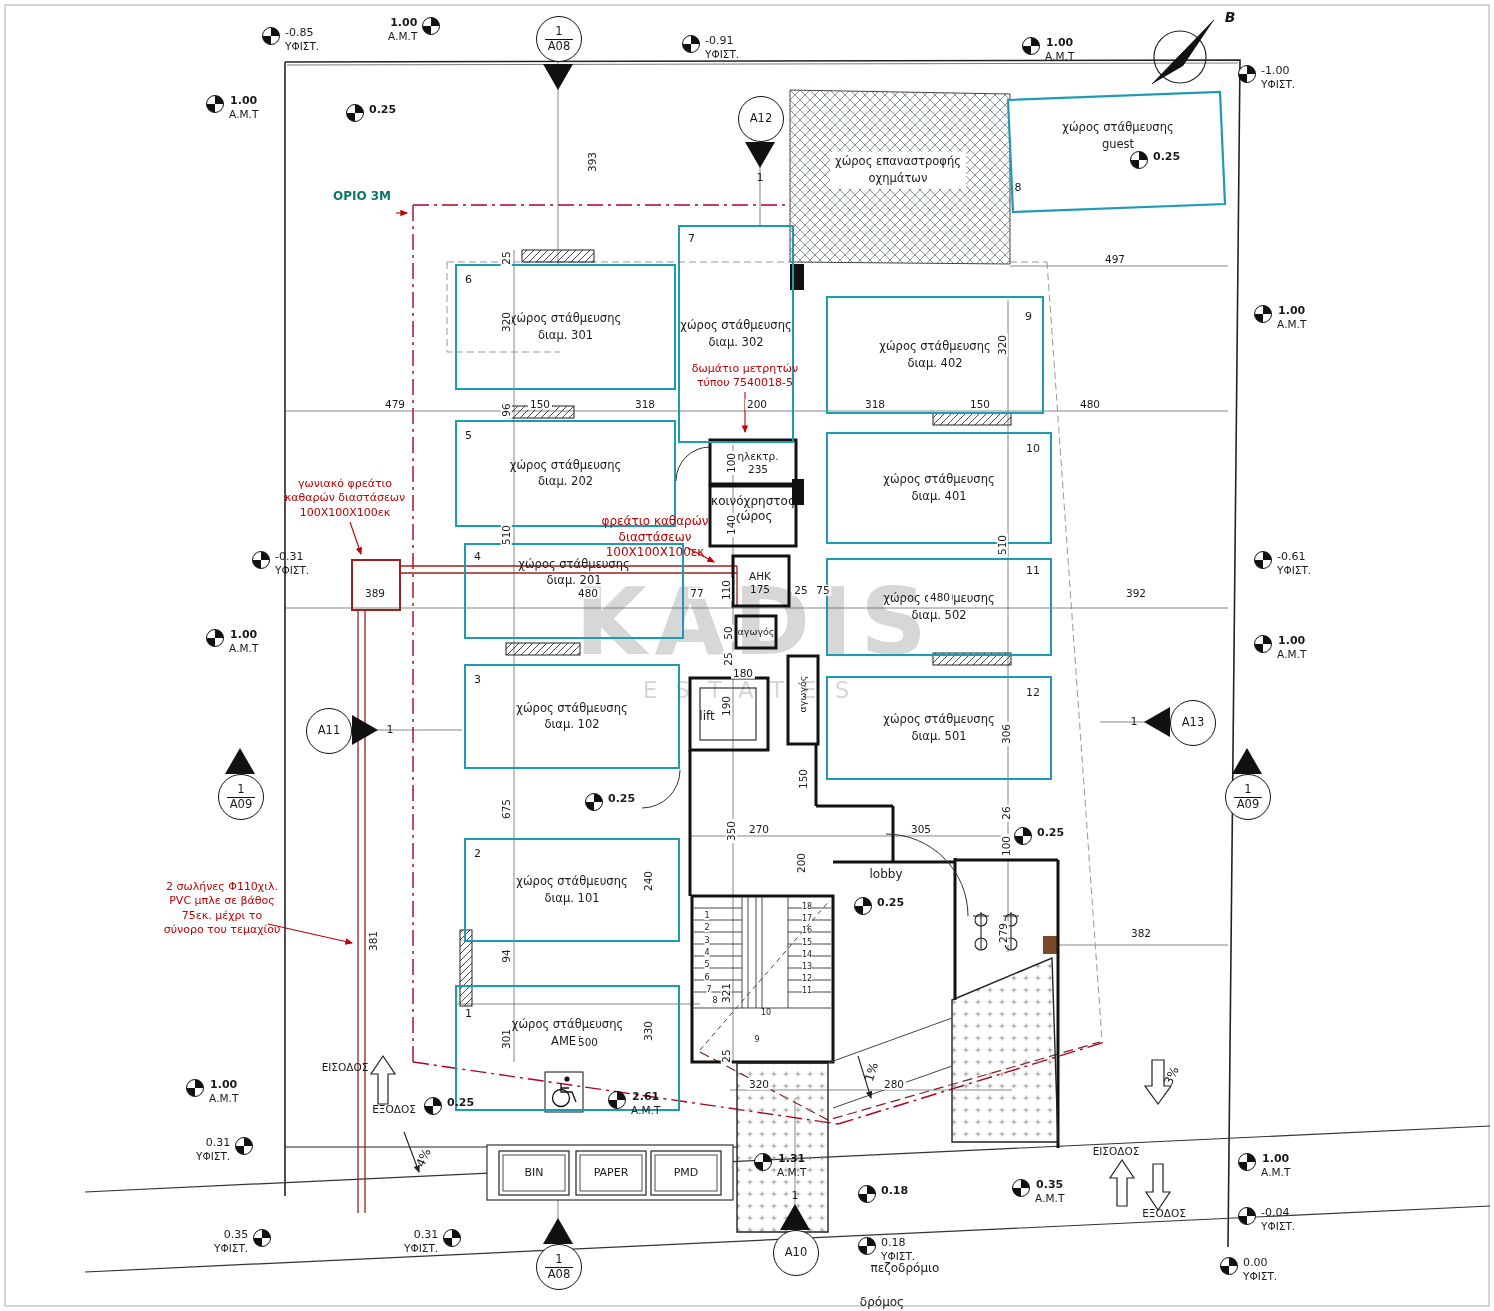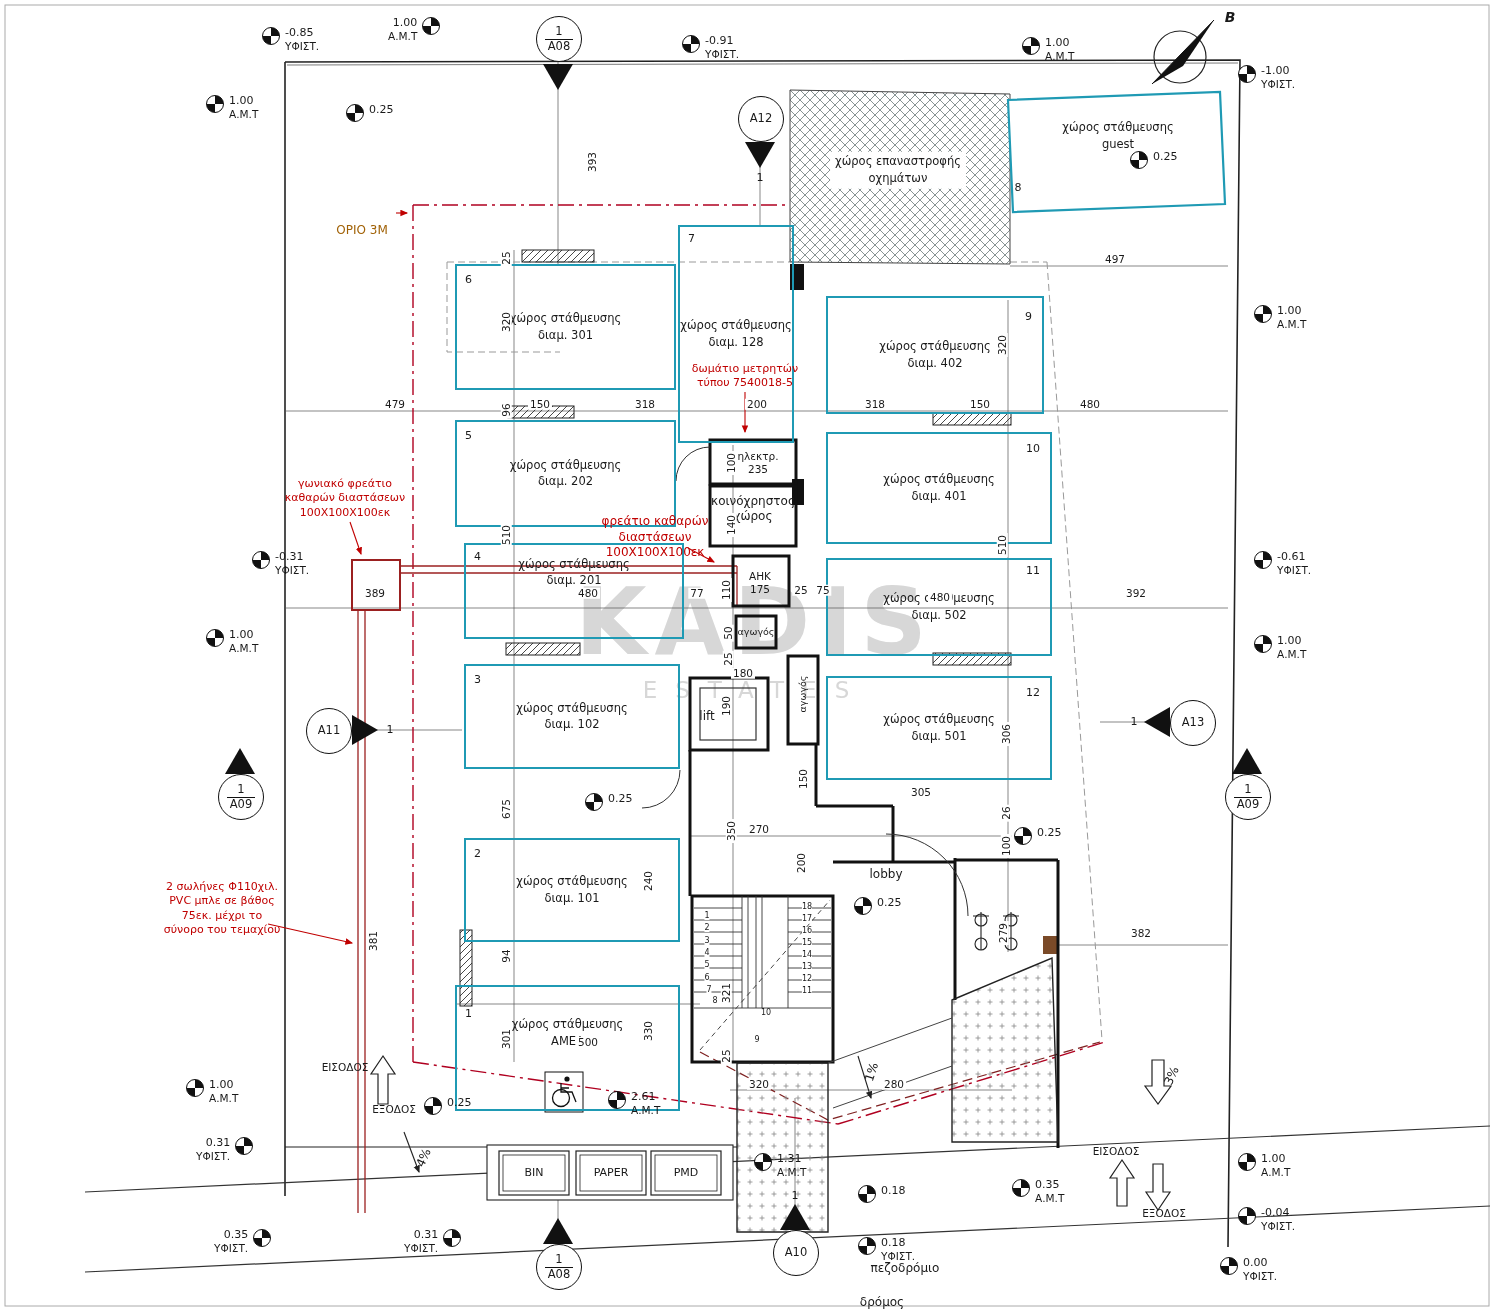--- a/index.html
+++ b/index.html
@@ -19,21 +19,21 @@
   .pnum{position:absolute;font-size:11px;}
   
   .note{position:absolute;color:#c00000;font-size:11px;line-height:1.3;text-align:center;
         transform:translate(-50%,0);white-space:nowrap;}
   
   .bm{position:absolute;display:flex;gap:5px;font-size:11px;line-height:1.25;align-items:flex-start;}
   .bm-sym{width:16px;height:16px;flex:0 0 auto;border-radius:50%;border:1px solid #111;margin-top:1px;
           background:conic-gradient(#111 0 25%,#fff 25% 50%,#111 50% 75%,#fff 75% 100%);}
   .bm .txt{display:flex;flex-direction:column;}
   .bm .sub{font-size:10.5px;}
-  .bm.b .val{font-weight:normal;}
+  .bm.b .val{font-weight:bold;text-align:center;}
   .bm.l{flex-direction:row-reverse;}
   .bm.l .txt{text-align:right;align-items:flex-end;}
   
   .sec{position:absolute;width:44px;height:44px;border:1.6px solid #111;border-radius:50%;background:#fff;
        display:flex;flex-direction:column;align-items:center;justify-content:center;font-size:11.5px;line-height:1.15;}
   .sec .sec-num{border-bottom:1.2px solid #111;width:62%;text-align:center;}
   .tri{position:absolute;width:0;height:0;}
   .tri-down{border-left:15px solid transparent;border-right:15px solid transparent;border-top:26px solid #111;}
   .tri-up{border-left:15px solid transparent;border-right:15px solid transparent;border-bottom:26px solid #111;}
   .tri-right{border-top:15px solid transparent;border-bottom:15px solid transparent;border-left:26px solid #111;}
@@ -270,21 +270,21 @@
     <span class="pnum" style="left:8px;top:7px">6</span>
     <div class="cap">
         <div>χώρος στάθμευσης</div>
         <div>διαμ. 301</div>
       </div>
   </div>
   <div class="park" style="left:678px;top:225px;width:112px;height:214px">
     <span class="pnum" style="left:8px;top:5px">7</span>
     <div class="cap">
         <div>χώρος στάθμευσης</div>
-        <div>διαμ. 128</div>
+        <div>διαμ. 302</div>
       </div>
   </div>
   <div class="park" style="left:826px;top:296px;width:214px;height:114px">
     <span class="pnum" style="right:10px;top:12px">9</span>
     <div class="cap">
         <div>χώρος στάθμευσης</div>
         <div>διαμ. 402</div>
       </div>
   </div>
   <div class="park" style="left:826px;top:432px;width:222px;height:108px">
@@ -329,21 +329,21 @@
   </div>
   <div class="t" style="left:760px;top:583px;font-size:10.5px">
     <div>ΑΗΚ</div>
       <div>175</div>
   </div>
   <span class="t" style="left:756px;top:632px;font-size:9.5px">αγωγός</span>
   <span class="t tv" style="left:803px;top:694px;font-size:9.5px">αγωγός</span>
   <span class="t" style="left:707px;top:716px;font-size:12px">lift</span>
   <span class="t" style="left:886px;top:874px;font-size:12px">lobby</span>
 
-  <span class="t" style="left:362px;top:230px;color:#a16207;font-size:12px;font-weight:normal">ΟΡΙΟ 3Μ</span>
+  <span class="t" style="left:362px;top:196px;color:#0f766e;font-size:12px;font-weight:bold">ΟΡΙΟ 3Μ</span>
   <div class="note" style="left:345px;top:477px">
     <div>γωνιακό φρεάτιο</div>
       <div>καθαρών διαστάσεων</div>
       <div>100Χ100Χ100εκ</div>
   </div>
   <div class="note" style="left:655px;top:514px;font-size:12px">
     <div>φρεάτιο καθαρών</div>
       <div>διαστάσεων</div>
       <div>100Χ100Χ100εκ</div>
   </div>
@@ -631,21 +631,21 @@
   <span class="t dim" style="left:940px;top:597px">480</span>
   <span class="t dim" style="left:1136px;top:593px">392</span>
   <span class="t dim tv" style="left:728px;top:633px">50</span>
   <span class="t dim tv" style="left:728px;top:659px">25</span>
   <span class="t dim" style="left:743px;top:673px">180</span>
   <span class="t dim tv" style="left:726px;top:706px">190</span>
   <span class="t dim tv" style="left:803px;top:779px">150</span>
   <span class="t dim tv" style="left:506px;top:809px">675</span>
   <span class="t dim tv" style="left:731px;top:831px">350</span>
   <span class="t dim" style="left:759px;top:829px">270</span>
-  <span class="t dim" style="left:921px;top:792px">305</span>
+  <span class="t dim" style="left:921px;top:829px">305</span>
   <span class="t dim tv" style="left:1006px;top:813px">26</span>
   <span class="t dim tv" style="left:1006px;top:846px">100</span>
   <span class="t dim tv" style="left:1006px;top:734px">306</span>
   <span class="t dim tv" style="left:648px;top:881px">240</span>
   <span class="t dim tv" style="left:801px;top:863px">200</span>
   <span class="t dim tv" style="left:506px;top:956px">94</span>
   <span class="t dim tv" style="left:373px;top:941px">381</span>
   <span class="t dim" style="left:588px;top:1042px">500</span>
   <span class="t dim tv" style="left:506px;top:1039px">301</span>
   <span class="t dim tv" style="left:648px;top:1031px">330</span>

